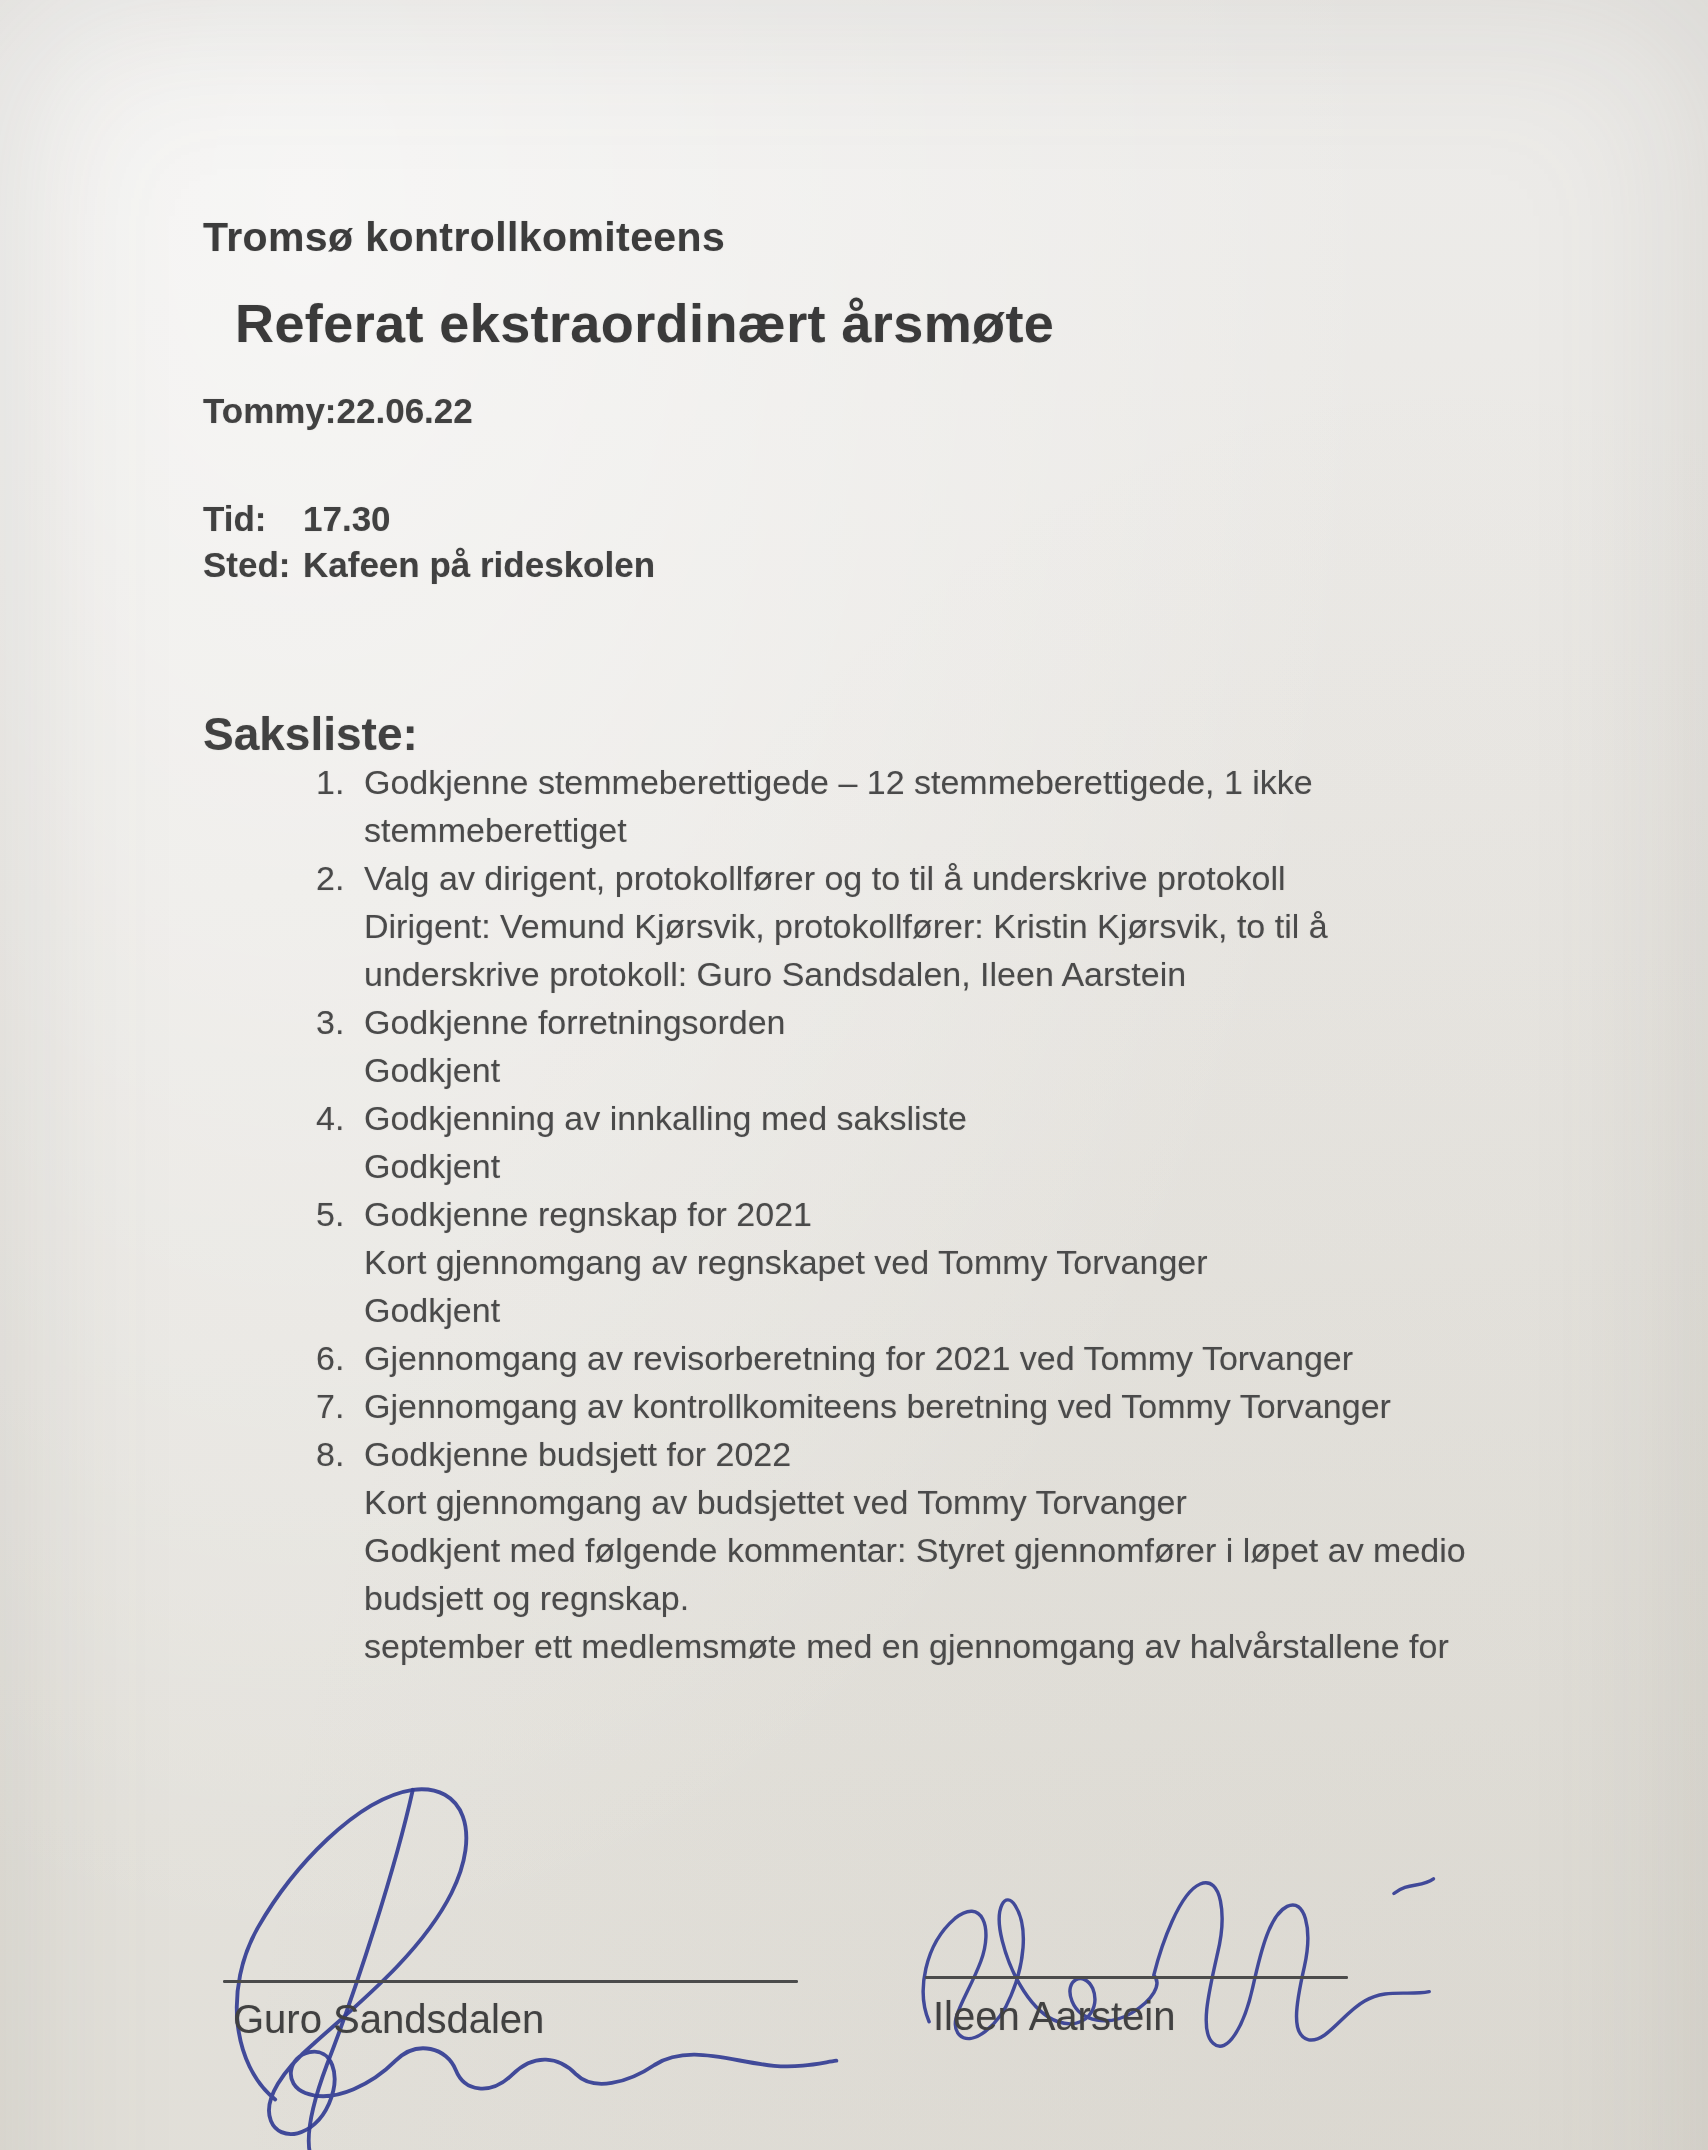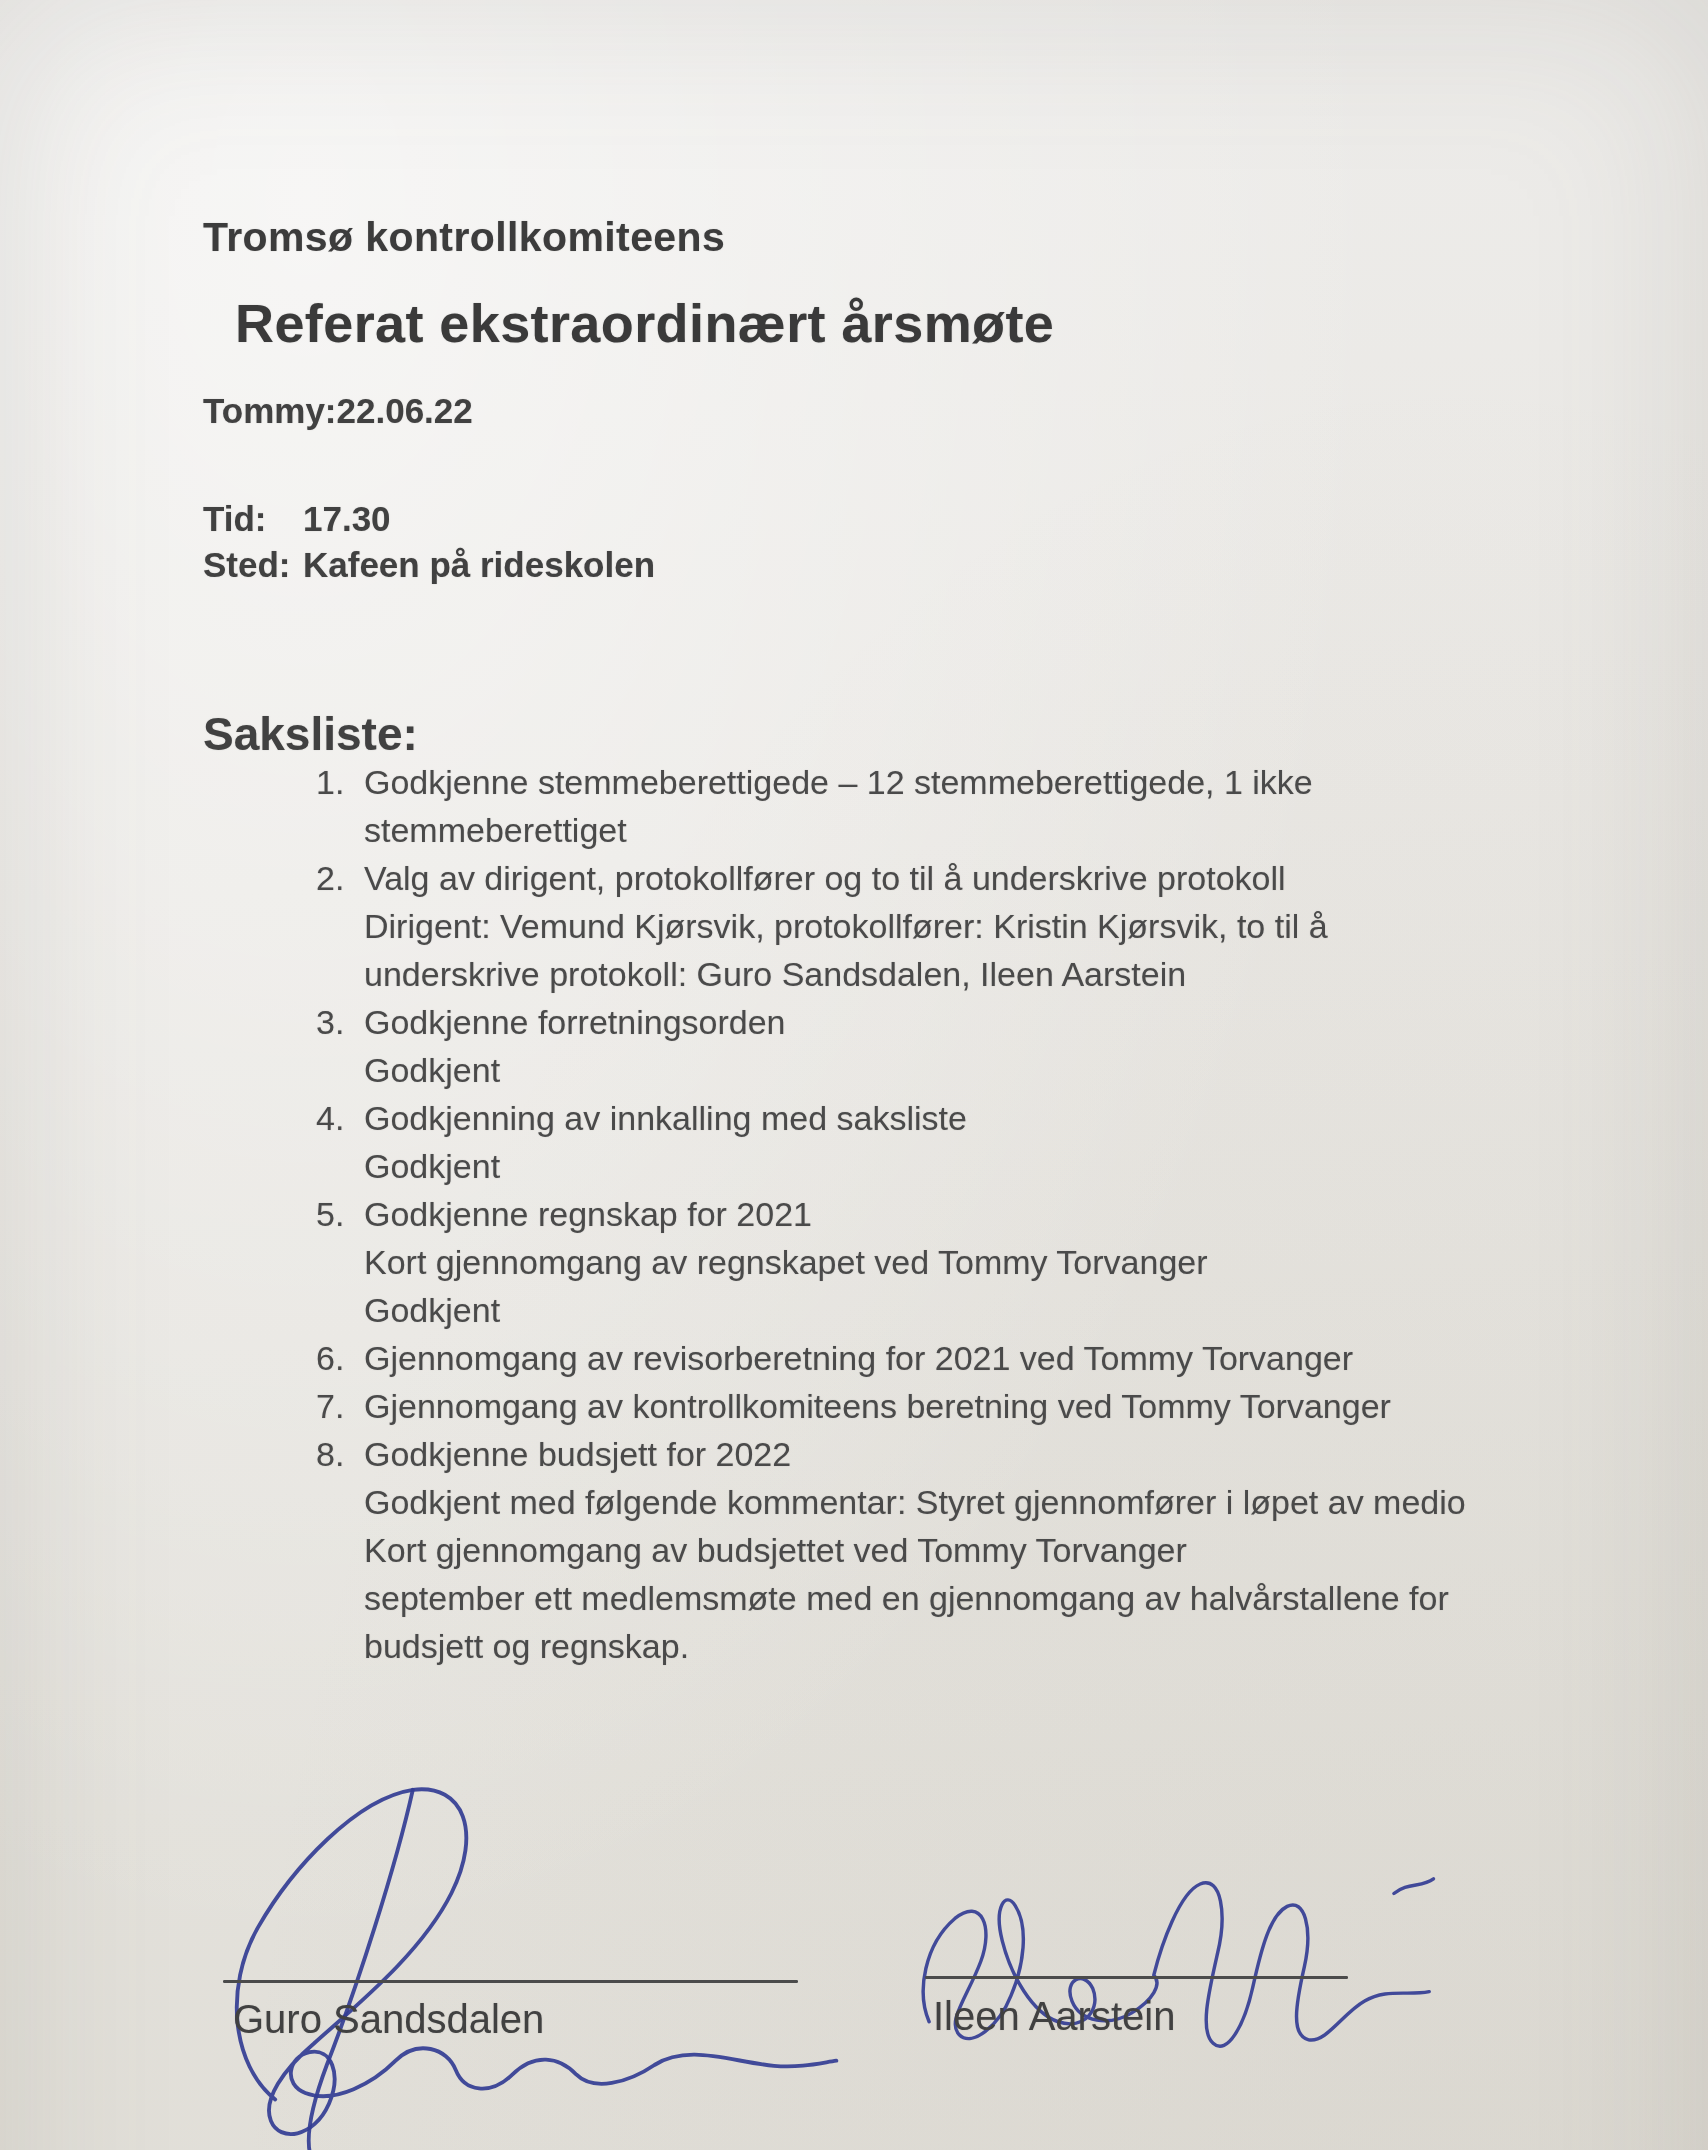--- a/index.html
+++ b/index.html
@@ -114,33 +114,33 @@
     <div class="row">
       <span class="num">7.</span>
       <span class="itxt">Gjennomgang av kontrollkomiteens beretning ved Tommy Torvanger</span>
     </div>
     <div class="row">
       <span class="num">8.</span>
       <span class="itxt">Godkjenne budsjett for 2022</span>
     </div>
     <div class="row">
       <span class="num"></span>
+      <span class="itxt">Kort gjennomgang av budsjettet ved Tommy Torvanger</span>
+    </div>
+    <div class="row">
+      <span class="num"></span>
       <span class="itxt">Godkjent med følgende kommentar: Styret gjennomfører i løpet av medio</span>
     </div>
     <div class="row">
       <span class="num"></span>
-      <span class="itxt">Kort gjennomgang av budsjettet ved Tommy Torvanger</span>
+      <span class="itxt">budsjett og regnskap.</span>
     </div>
     <div class="row">
       <span class="num"></span>
       <span class="itxt">september ett medlemsmøte med en gjennomgang av halvårstallene for</span>
-    </div>
-    <div class="row">
-      <span class="num"></span>
-      <span class="itxt">budsjett og regnskap.</span>
     </div>
   </div>
 
   <svg class="sigsvg left" width="688" height="430" viewBox="0 0 1600 1000" aria-hidden="true">
     <path d="
       M 240 780
       C 140 700, 120 520, 200 380
       C 280 240, 430 80, 560 60
       C 680 45, 720 160, 650 300
       C 580 440, 430 560, 330 650

